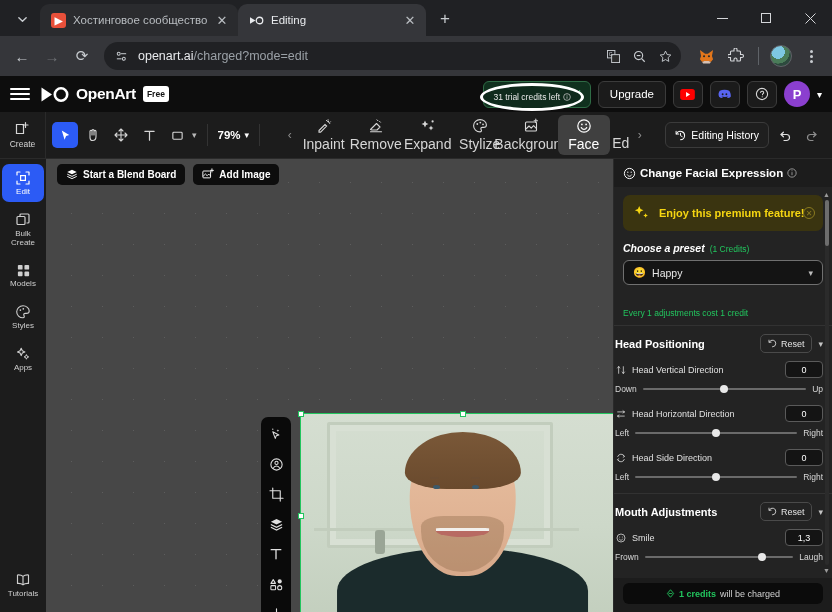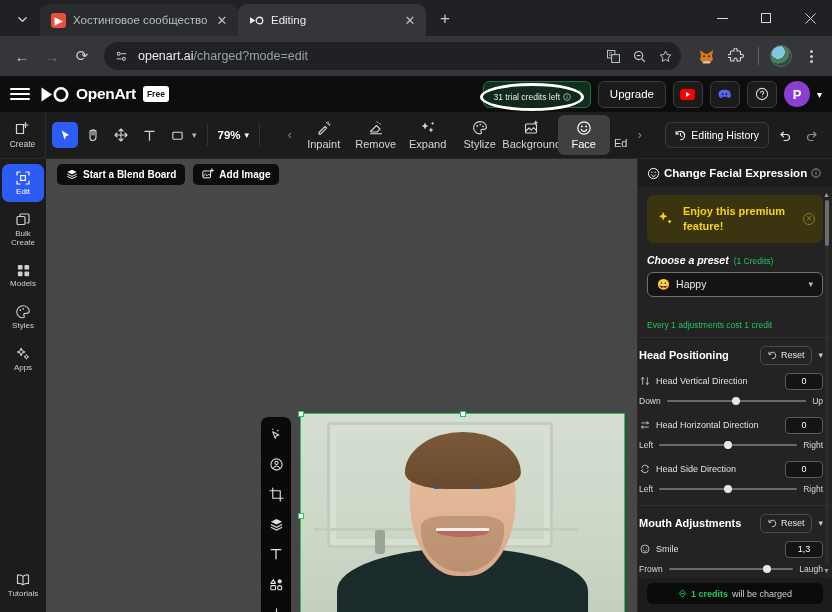--- a/index.html
+++ b/index.html
@@ -177,21 +177,21 @@
   .tool-scroll {
     flex: 1 1 auto; display: flex; align-items: center;
     justify-content: center; gap: 0px; overflow: hidden;
   }
   .arrow-sm { width: 16px; color: #8d8d8d; font-size: 12px; text-align: center; flex: 0 0 auto; }
   .ftool {
     width: 52px; height: 40px; border-radius: 6px; display: flex;
     flex-direction: column; align-items: center; justify-content: center;
     gap: 2px; color: #d6d6d6; flex: 0 0 auto;
   }
-  .ftool .lbl { font-size: 11px; white-space: nowrap; }
+  .ftool .lbl { font-size: 14px; white-space: nowrap; }
   .ftool.sel { background: #404040; color: #fff; }
   .tool-right { display: flex; align-items: center; gap: 5px; padding-right: 9px; }
   .hist-btn {
     height: 26px; border: 1px solid #3b3b3b; border-radius: 6px;
     display: flex; align-items: center; gap: 5px; padding: 0 9px;
     color: #fff; font-size: 10.5px; background: #1f1f1f;
   }
   .undo-btn { width: 22px; height: 22px; display: flex; align-items: center;
               justify-content: center; color: #d6d6d6; }
 
@@ -309,21 +309,21 @@
     background: #0a0a0a; border-radius: 7px; padding: 6px 0;
     display: flex; flex-direction: column; align-items: center; gap: 8px;
   }
   .ftool-icon {
     width: 22px; height: 22px; display: flex; align-items: center;
     justify-content: center; color: #e0e0e0;
   }
 
   
   .rightpanel {
-    width: 195px; background: #1c1c1c; display: flex; flex-direction: column;
+    width: 219px; background: #1c1c1c; display: flex; flex-direction: column;
     flex: 0 0 auto; border-left: 1px solid #2a2a2a; position: relative;
   }
   .rp-header {
     height: 28px; display: flex; align-items: center; gap: 4px;
     padding: 0 9px; flex: 0 0 auto;
   }
   .rp-title { font-size: 11.5px; font-weight: bold; color: #fff; }
   .rp-scroll {
     flex: 1 1 auto; overflow: hidden; background: #232323;
     margin: 0 0 0 0; position: relative;

